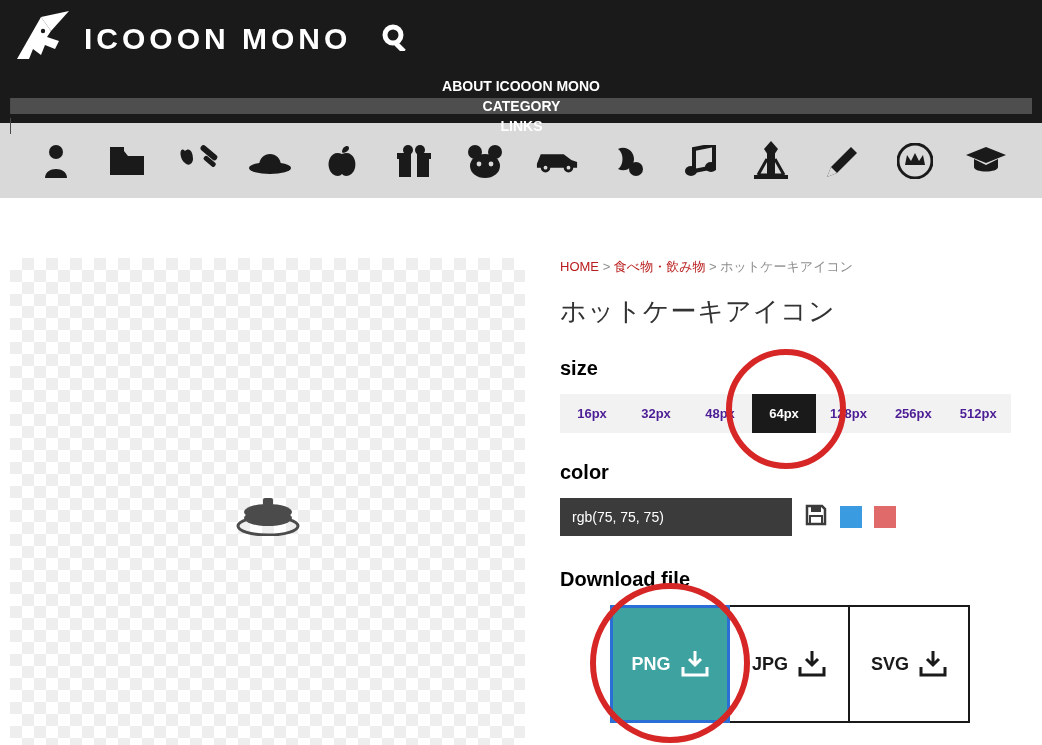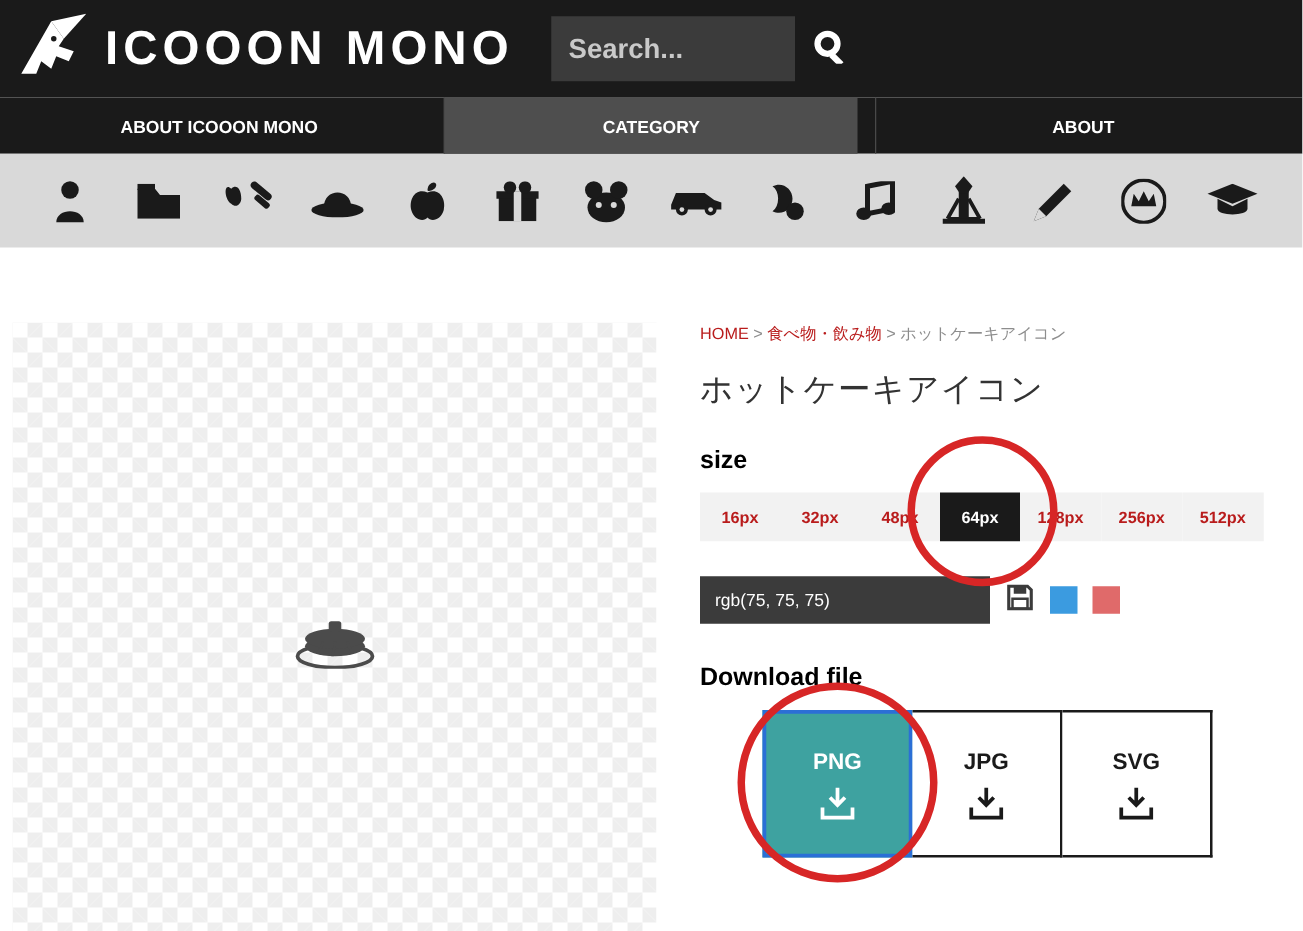--- a/index.html
+++ b/index.html
@@ -26,21 +26,21 @@
   }
   .logo-icon {
     width: 62px;
     height: 62px;
     display: flex;
     align-items: center;
     justify-content: center;
   }
   .logo-text {
     color: #fff;
-    font-size: 38px;
+    font-size: 30px;
     font-weight: 700;
     letter-spacing: 4px;
   }
   .search-block {
     display: flex;
     align-items: center;
     margin-left: 30px;
     gap: 14px;
   }
   .search-input {
@@ -55,21 +55,22 @@
   }
   .search-input::placeholder { color: #c9c9c9; }
   .search-icon { color: #fff; }
 
   
   .nav {
     background: #1a1a1a;
     height: 45px;
     display: flex;
     padding: 0 10px;
-    gap: 14px;
+    gap: 4px;
+    flex-direction: column;
   }
   .nav-item {
     flex: 1;
     display: flex;
     align-items: center;
     justify-content: center;
     color: #fff;
     font-size: 14px;
     font-weight: 700;
     border-left: 1px solid #494949;
@@ -152,21 +153,21 @@
     gap: 0;
     margin-bottom: 28px;
     position: relative;
   }
   .size-btn {
     background: #f2f2f2;
     border: none;
     padding: 12px 14px;
     font-size: 13px;
     font-weight: 700;
-    color: #b91c1c;
+    color: #4c1d95;
     cursor: pointer;
     min-width: 64px;
   }
   .size-btn.active { background: #1a1a1a; color: #fff; }
 
   .color-row {
     display: flex;
     align-items: center;
     gap: 12px;
     margin-bottom: 32px;
@@ -188,21 +189,20 @@
   .download-row {
     display: flex;
     gap: 0;
     position: relative;
     margin-left: 50px;
   }
   .dl-btn {
     width: 120px;
     height: 118px;
     display: flex;
-    flex-direction: column;
     align-items: center;
     justify-content: center;
     gap: 10px;
     font-size: 18px;
     font-weight: 800;
     border: 2px solid #1a1a1a;
     cursor: pointer;
     color: #1a1a1a;
     background: #fff;
   }
@@ -234,34 +234,33 @@
     <span class="logo-icon">
       <svg width="60" height="60" viewBox="0 0 60 60">
         <path d="M6 50 L30 8 L40 22 L36 28 L48 32 L44 40 L34 36 L30 46 L22 40 L18 50 Z" fill="#fff"></path>
         <path d="M30 8 L58 2 L40 22 Z" fill="#fff"></path>
         <circle cx="32" cy="22" r="2.2" fill="#1a1a1a"></circle>
       </svg>
     </span>
     <span class="logo-text">ICOOON MONO</span>
   </div>
   <div class="search-block">
-    <input type="text" class="search-input" placeholder="Search..." style="">
     <span class="search-icon">
       <svg width="28" height="28" viewBox="0 0 28 28" fill="currentColor">
         <circle cx="12" cy="12" r="8" stroke="#fff" stroke-width="5" fill="none"></circle>
         <rect x="17" y="19" width="11" height="5" transform="rotate(45 17 19)" fill="#fff"></rect>
       </svg>
     </span>
   </div>
 </header>
 
 <nav class="nav">
   <div class="nav-item">ABOUT ICOOON MONO</div>
   <div class="nav-item active">CATEGORY</div>
-  <div class="nav-item">ABOUT</div>
+  <div class="nav-item">LINKS</div>
 </nav>
 
 <div class="catrow">
   <span class="cat-icon">
     <svg width="28" height="34" viewBox="0 0 28 34" fill="currentColor">
         <circle cx="14" cy="8" r="7"></circle>
         <path d="M3 34 C3 22 25 22 25 34 Z"></path>
       </svg>
   </span>
   <span class="cat-icon">
@@ -388,20 +387,21 @@
       <button class="size-btn">16px</button>
       <button class="size-btn">32px</button>
       <button class="size-btn">48px</button>
       <button class="size-btn active">64px</button>
       <button class="size-btn">128px</button>
       <button class="size-btn">256px</button>
       <button class="size-btn">512px</button>
       <div class="highlight size-h"></div>
     </div>
 
+    <div class="section-label">color</div>
     <div class="color-row">
       <input type="text" class="color-input" value="rgb(75, 75, 75)" style="">
       <span class="save-icon">
         <svg width="24" height="24" viewBox="0 0 24 24" fill="currentColor">
           <path d="M3 3 h15 l3 3 v15 h-18 Z" fill="none" stroke="currentColor" stroke-width="2.5"></path>
           <rect x="7" y="3" width="10" height="6" fill="currentColor"></rect>
           <rect x="6" y="13" width="12" height="8" fill="none" stroke="currentColor" stroke-width="2"></rect>
         </svg>
       </span>
       <span class="swatch blue"></span>

